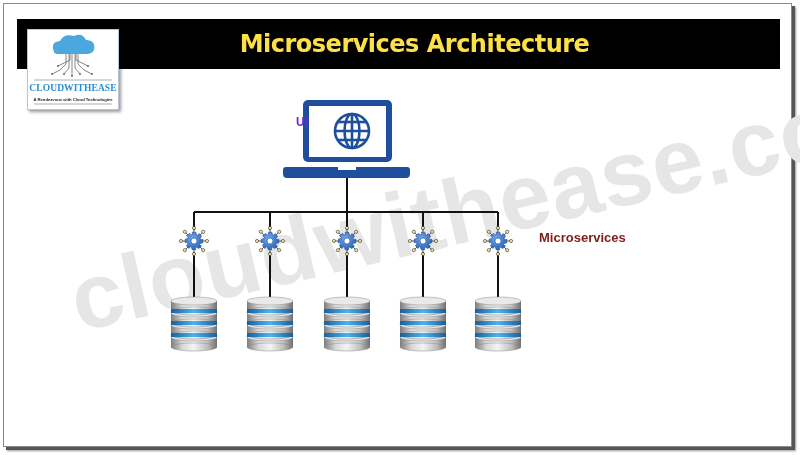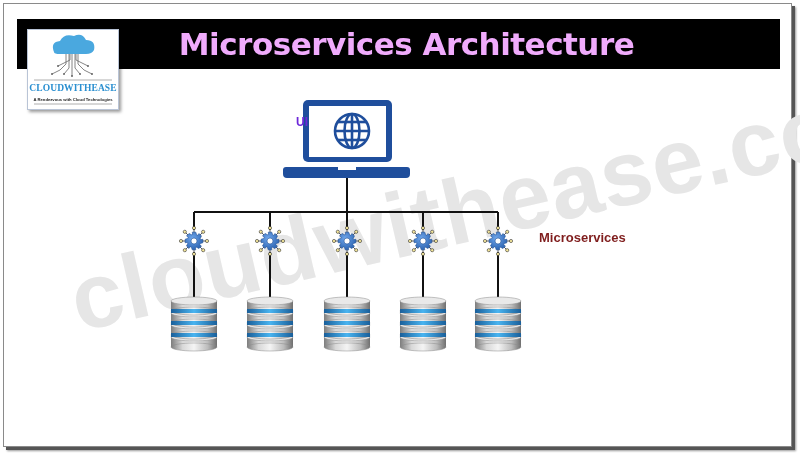--- a/index.html
+++ b/index.html
@@ -1,19 +1,19 @@
 <!DOCTYPE html>
 <html><head>
 <meta charset="utf-8">
 <style>
   html, body { margin: 0; padding: 0; background: #ffffff; }
   body { width: 800px; height: 455px; position: relative; overflow: hidden; font-family: "Liberation Sans", sans-serif; }
   .frame { position: absolute; left: 3px; top: 3px; width: 787px; height: 442px; border: 1px solid #8a8a8a; box-shadow: 3px 3px 0 #555, 4px 4px 2px #999; background: #fff; }
   .title-bar { position: absolute; left: 17px; top: 19px; width: 763px; height: 50px; background: #000; }
-  .title-text { position: absolute; left: 0; width: 100%; top: 0; line-height: 50px; text-align: center; color: #f0abfc; font-weight: bold; font-size: 31px; font-family: "DejaVu Sans", sans-serif; letter-spacing: -0.5px; padding-left: 8px; }
+  .title-text { position: absolute; left: 0; width: 100%; top: 0; line-height: 50px; text-align: center; color: #fde047; font-weight: bold; font-size: 24px; font-family: "DejaVu Sans", sans-serif; letter-spacing: -0.5px; padding-left: 16px; }
   .logo { position: absolute; left: 27px; top: 29px; width: 90px; height: 79px; background: #fff; border: 1px solid #b9c4d6; box-shadow: 2px 2px 3px rgba(0,0,0,0.4); }
   .logo svg { position: absolute; left: 0; top: 0; }
   .logo-name { position: absolute; left: 0; width: 100%; top: 53px; text-align: center; color: #2a8fd0; font-family: "Liberation Serif", serif; font-weight: bold; font-size: 9.5px; letter-spacing: 0.1px; }
   .logo-tag { position: absolute; left: 0; width: 100%; top: 67px; text-align: center; color: #222; font-size: 4.2px; font-weight: bold; }
   .watermark { position: absolute; left: 60px; top: 250px; font-size: 92px; font-weight: bold; color: #e6e6e6; transform: rotate(-13deg); transform-origin: left top; white-space: nowrap; font-family: "Liberation Sans", sans-serif; letter-spacing: 1px; z-index: 0; }
   .diagram { position: absolute; left: 0; top: 0; z-index: 1; }
   .ms-label { position: absolute; left: 539px; top: 230px; font-size: 13px; font-weight: bold; color: #7f1d1d; z-index: 2; font-family: "Liberation Sans", sans-serif; }
   .ui-label { position: absolute; left: 296px; top: 115px; font-size: 12px; font-weight: bold; color: #6d28d9; z-index: 2; }
 </style>
 </head>

